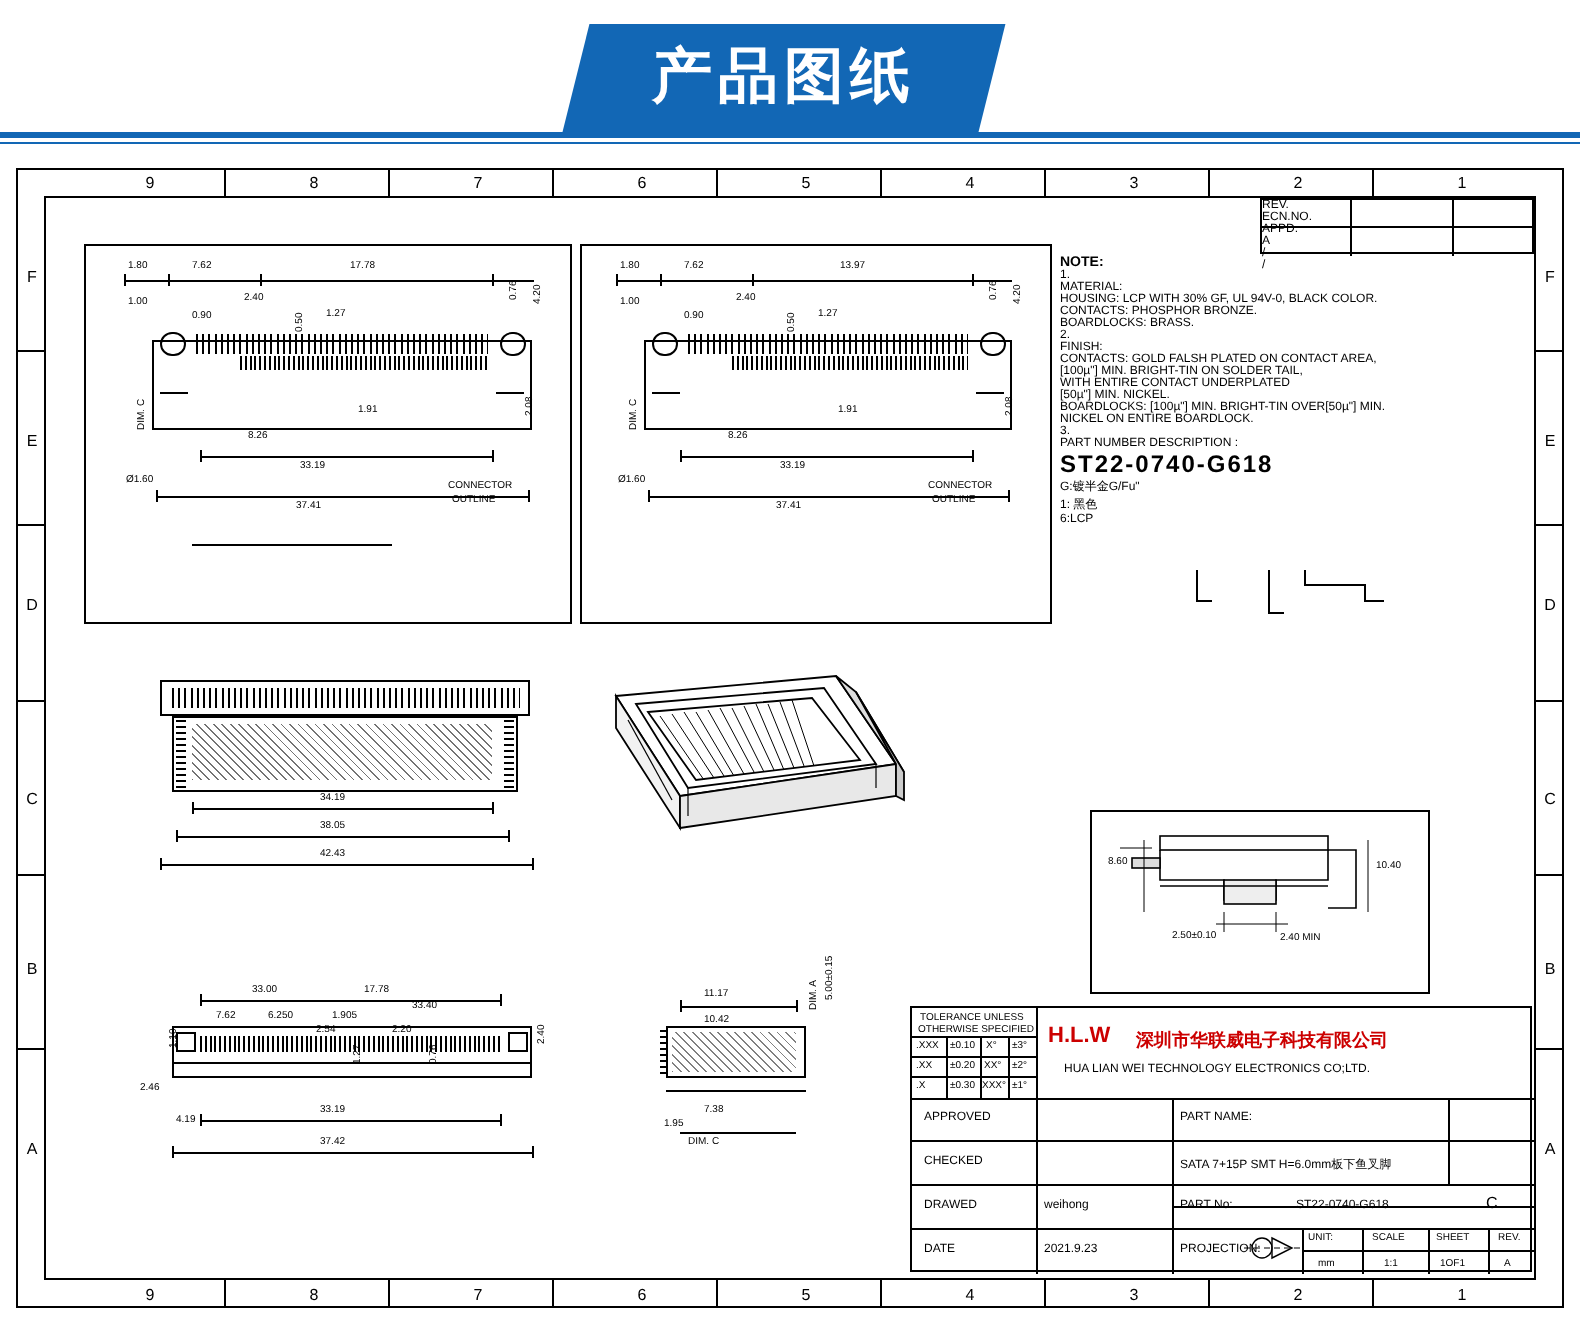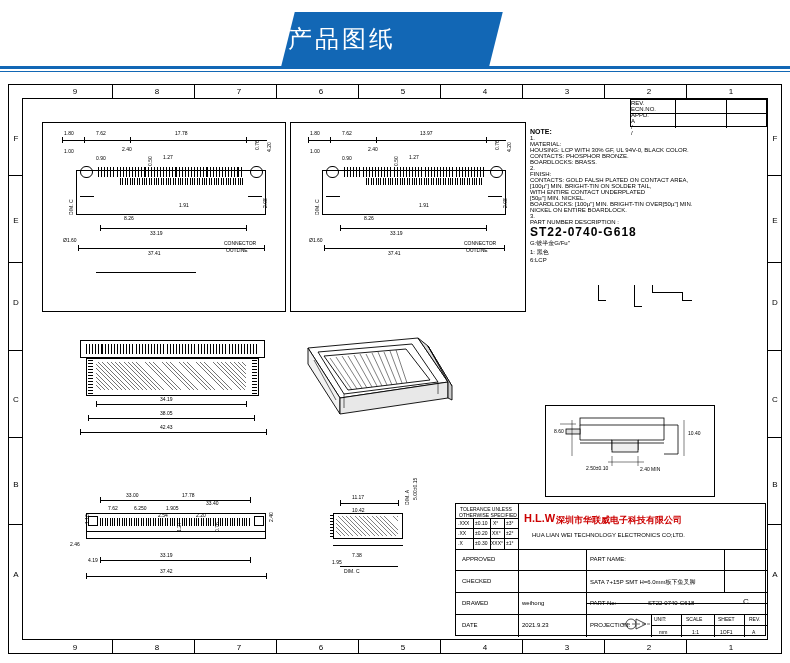--- a/index.html
+++ b/index.html
@@ -28,23 +28,24 @@
     left: 288px; top: 12px;
     width: 208px; height: 54px;
     background: #1267b5;
     transform: skewX(-14deg);
   }
   .banner-text {
     position: absolute;
     left: 288px; top: 12px;
     width: 208px; height: 54px;
     line-height: 54px;
+    text-align: center;
     color: #ffffff;
-    font-size: 24px;
-    font-weight: normal;
+    font-size: 30px;
+    font-weight: bold;
     letter-spacing: 3px;
     font-family: "DejaVu Sans", sans-serif;
   }
   .banner-rule {
     position: absolute;
     left: 0; top: 66px;
     width: 790px; height: 3px;
     background: #1267b5;
   }
   .banner-rule.thin {
@@ -539,21 +540,21 @@
     <div class="tx" style="left:2px;top:26px;">.XX</div>
     <div class="tx" style="left:19px;top:26px;">±0.20</div>
     <div class="tx" style="left:36px;top:26px;">XX°</div>
     <div class="tx" style="left:50px;top:26px;">±2°</div>
     <div class="tx" style="left:2px;top:36px;">.X</div>
     <div class="tx" style="left:19px;top:36px;">±0.30</div>
     <div class="tx" style="left:35px;top:36px;">XXX°</div>
     <div class="tx" style="left:50px;top:36px;">±1°</div>
 
     <div class="logo-h" style="position:absolute;left:68px;top:8px;">H.L.W</div>
-    <div class="tx9 b" style="position:absolute;left:100px;top:10px;color:#cc0000;">深圳市华联威电子科技有限公司</div>
+    <div class="tx9 b" style="position:absolute;left:112px;top:10px;color:#cc0000;">深圳市华联威电子科技有限公司</div>
     <div class="tx6" style="position:absolute;left:76px;top:28px;">HUA LIAN WEI TECHNOLOGY ELECTRONICS CO;LTD.</div>
 
     <div class="tx6" style="position:absolute;left:6px;top:52px;">APPROVED</div>
     <div class="tx6" style="position:absolute;left:66px;top:52px;"></div>
     <div class="tx6" style="position:absolute;left:6px;top:74px;">CHECKED</div>
     <div class="tx6" style="position:absolute;left:66px;top:74px;"></div>
     <div class="tx6" style="position:absolute;left:6px;top:96px;">DRAWED</div>
     <div class="tx6" style="position:absolute;left:66px;top:96px;">weihong</div>
     <div class="tx6" style="position:absolute;left:6px;top:118px;">DATE</div>
     <div class="tx6" style="position:absolute;left:66px;top:118px;">2021.9.23</div>

